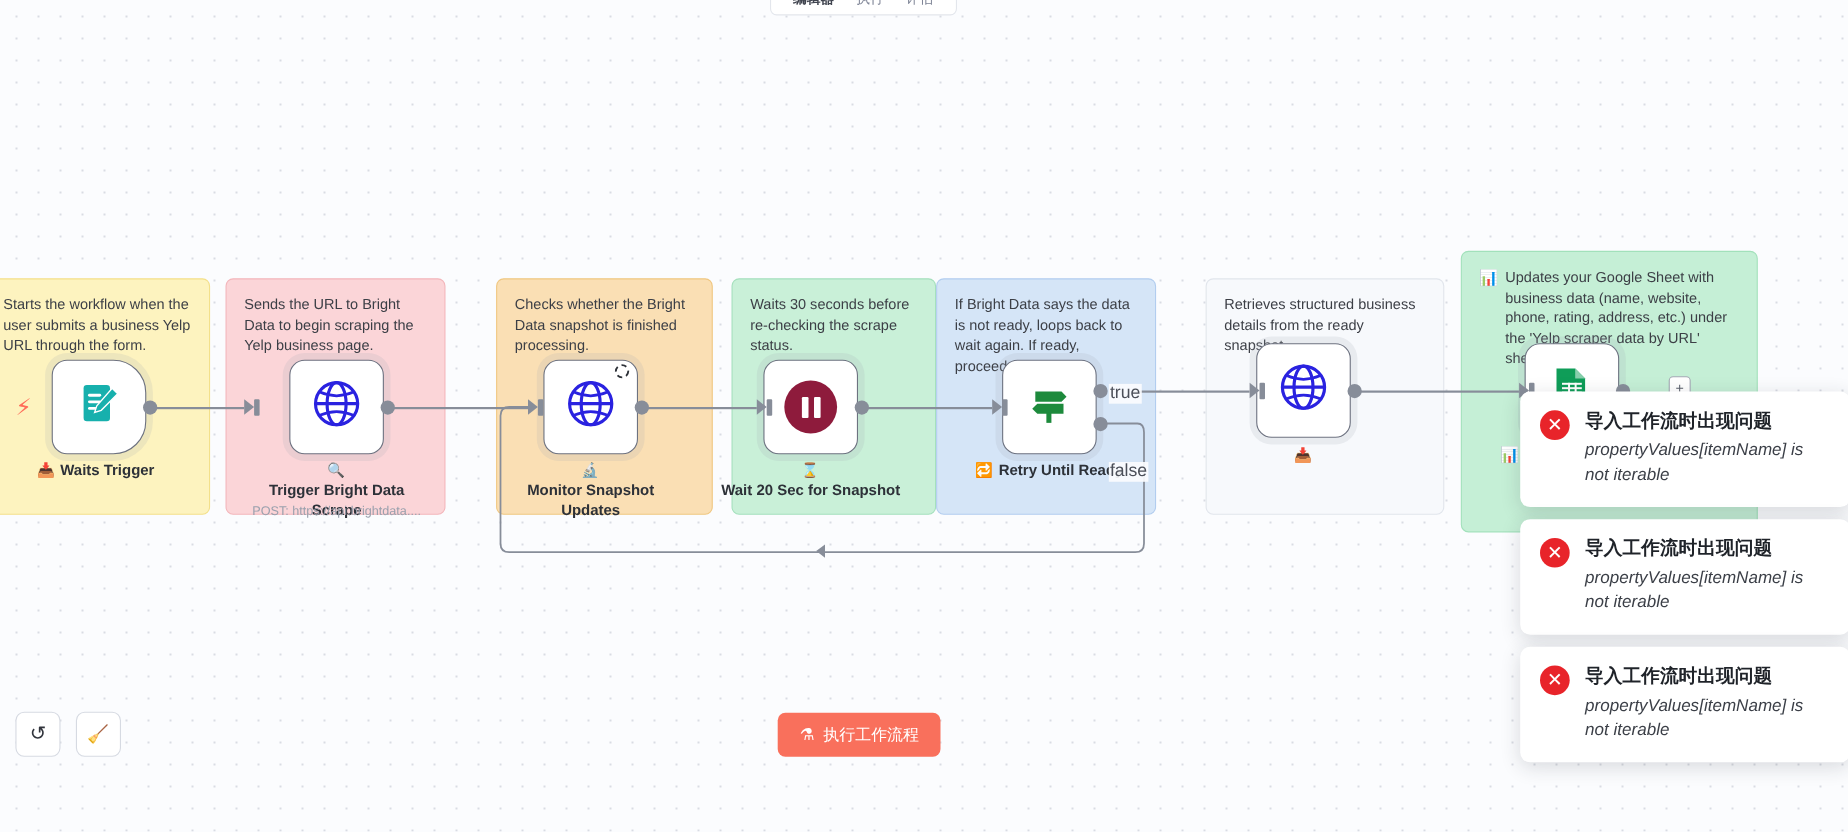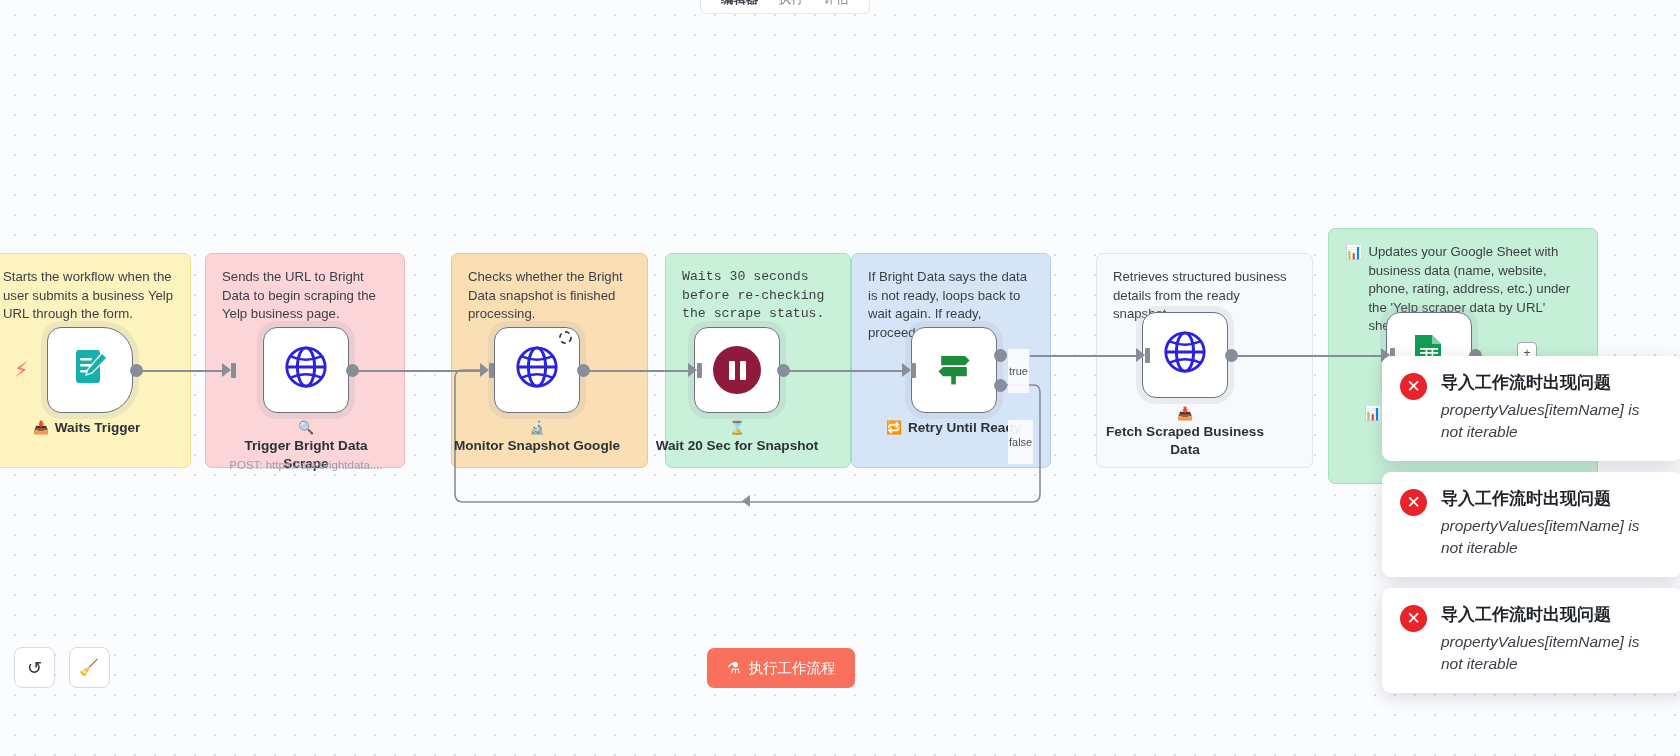--- a/index.html
+++ b/index.html
@@ -112,23 +112,23 @@
     border-top: 7px solid transparent;
     border-bottom: 7px solid transparent;
     border-left: 9px solid #878d99;
   }
   .in-bar {
     position: absolute; z-index: 14;
     width: 5px; height: 15px; background: #878d99; border-radius: 1px;
   }
   .edge-label {
     position: absolute; z-index: 15;
-    font-size: 11px; color: #4b4f59;
+    font-size: 16px; color: #4b4f59;
     background: rgba(251,252,254,.92);
-    padding: 16px 1px;
+    padding: 0 1px;
   }
 
   
   .conn { position: absolute; background: #878d99; z-index: 5; }
   .conn-h { height: 1.6px; }
   svg.wire { position: absolute; overflow: visible; z-index: 5; }
 
   .trigger-bolt {
     position: absolute; font-size: 21px; color: #ff6d5a; z-index: 12;
   }
@@ -218,21 +218,21 @@
   </div>
 
   <div class="sticky sticky-pink" style="left:205px; top:253px; width:200px; height:215px;">
     <div class="note-txt">Sends the URL to Bright Data to begin scraping the Yelp business page.</div>
   </div>
 
   <div class="sticky sticky-orange" style="left:451px; top:253px; width:197px; height:215px;">
     <div class="note-txt">Checks whether the Bright Data snapshot is finished processing.</div>
   </div>
 
-  <div class="sticky sticky-green" style="left:665px; top:253px; width:186px; height:215px;font-family:Liberation Mono, monospace;">
+  <div class="sticky sticky-green" style="left:665px; top:253px; width:186px; height:215px;">
     <div class="note-txt">Waits 30 seconds before re-checking the scrape status.</div>
   </div>
 
   <div class="sticky sticky-blue" style="left:851px; top:253px; width:200px; height:215px;">
     <div class="note-txt">If Bright Data says the data is not ready, loops back to wait again. If ready, proceeds.</div>
   </div>
 
   <div class="sticky sticky-grey" style="left:1096px; top:253px; width:217px; height:215px;">
     <div class="note-txt">Retrieves structured business details from the ready snapshot.</div>
   </div>
@@ -316,21 +316,21 @@
     </span>
   </div>
   <span class="spinner-badge" style="left:558px; top:330px;">
     <svg width="15" height="15" viewBox="0 0 16 16">
       <circle cx="8" cy="8" r="6" fill="none" stroke="#2d3138" stroke-width="1.8" stroke-dasharray="5 4"></circle>
     </svg>
   </span>
   <div class="dot" style="left:577px; top:364px;"></div>
   <div class="node-caption" style="left:452px; top:419px;">
     <span class="cap-icon">🔬</span>
-    <span>Monitor Snapshot Google</span>
+    <span>Monitor Snapshot Updates</span>
   </div>
 
   <div class="in-arrow" style="left:688px; top:363px;"></div>
   <div class="in-bar" style="left:697px; top:363px;"></div>
   <div class="node" style="left:694px; top:327px;">
     <span class="glyph">
       <span class="pauseicon">
           <i></i>
           <i></i>
         </span>
@@ -371,21 +371,20 @@
         <ellipse cx="24" cy="24" rx="9" ry="20" fill="none" stroke="#2a22e0" stroke-width="3"></ellipse>
         <line x1="4" y1="24" x2="44" y2="24" stroke="#2a22e0" stroke-width="3"></line>
         <path d="M8 13 Q24 20 40 13" fill="none" stroke="#2a22e0" stroke-width="2.6"></path>
         <path d="M8 35 Q24 28 40 35" fill="none" stroke="#2a22e0" stroke-width="2.6"></path>
       </svg>
     </span>
   </div>
   <div class="dot" style="left:1225px; top:349px;"></div>
   <div class="node-caption" style="left:1100px; top:405px;">
     <span class="cap-icon">📥</span>
-    <span>Fetch Scraped Business Data</span>
   </div>
 
   <div class="in-arrow" style="left:1381px; top:348px;"></div>
   <div class="in-bar" style="left:1390px; top:348px;"></div>
   <div class="node" style="left:1386px; top:312px;">
     <span class="glyph">
       <svg width="40" height="40" viewBox="0 0 40 40">
         <path d="M6 3 h17 l9 9 v25 h-26 z" fill="#0f9d58"></path>
         <path d="M23 3 l9 9 h-9 z" fill="#87ceac"></path>
         <g fill="#ffffff">

